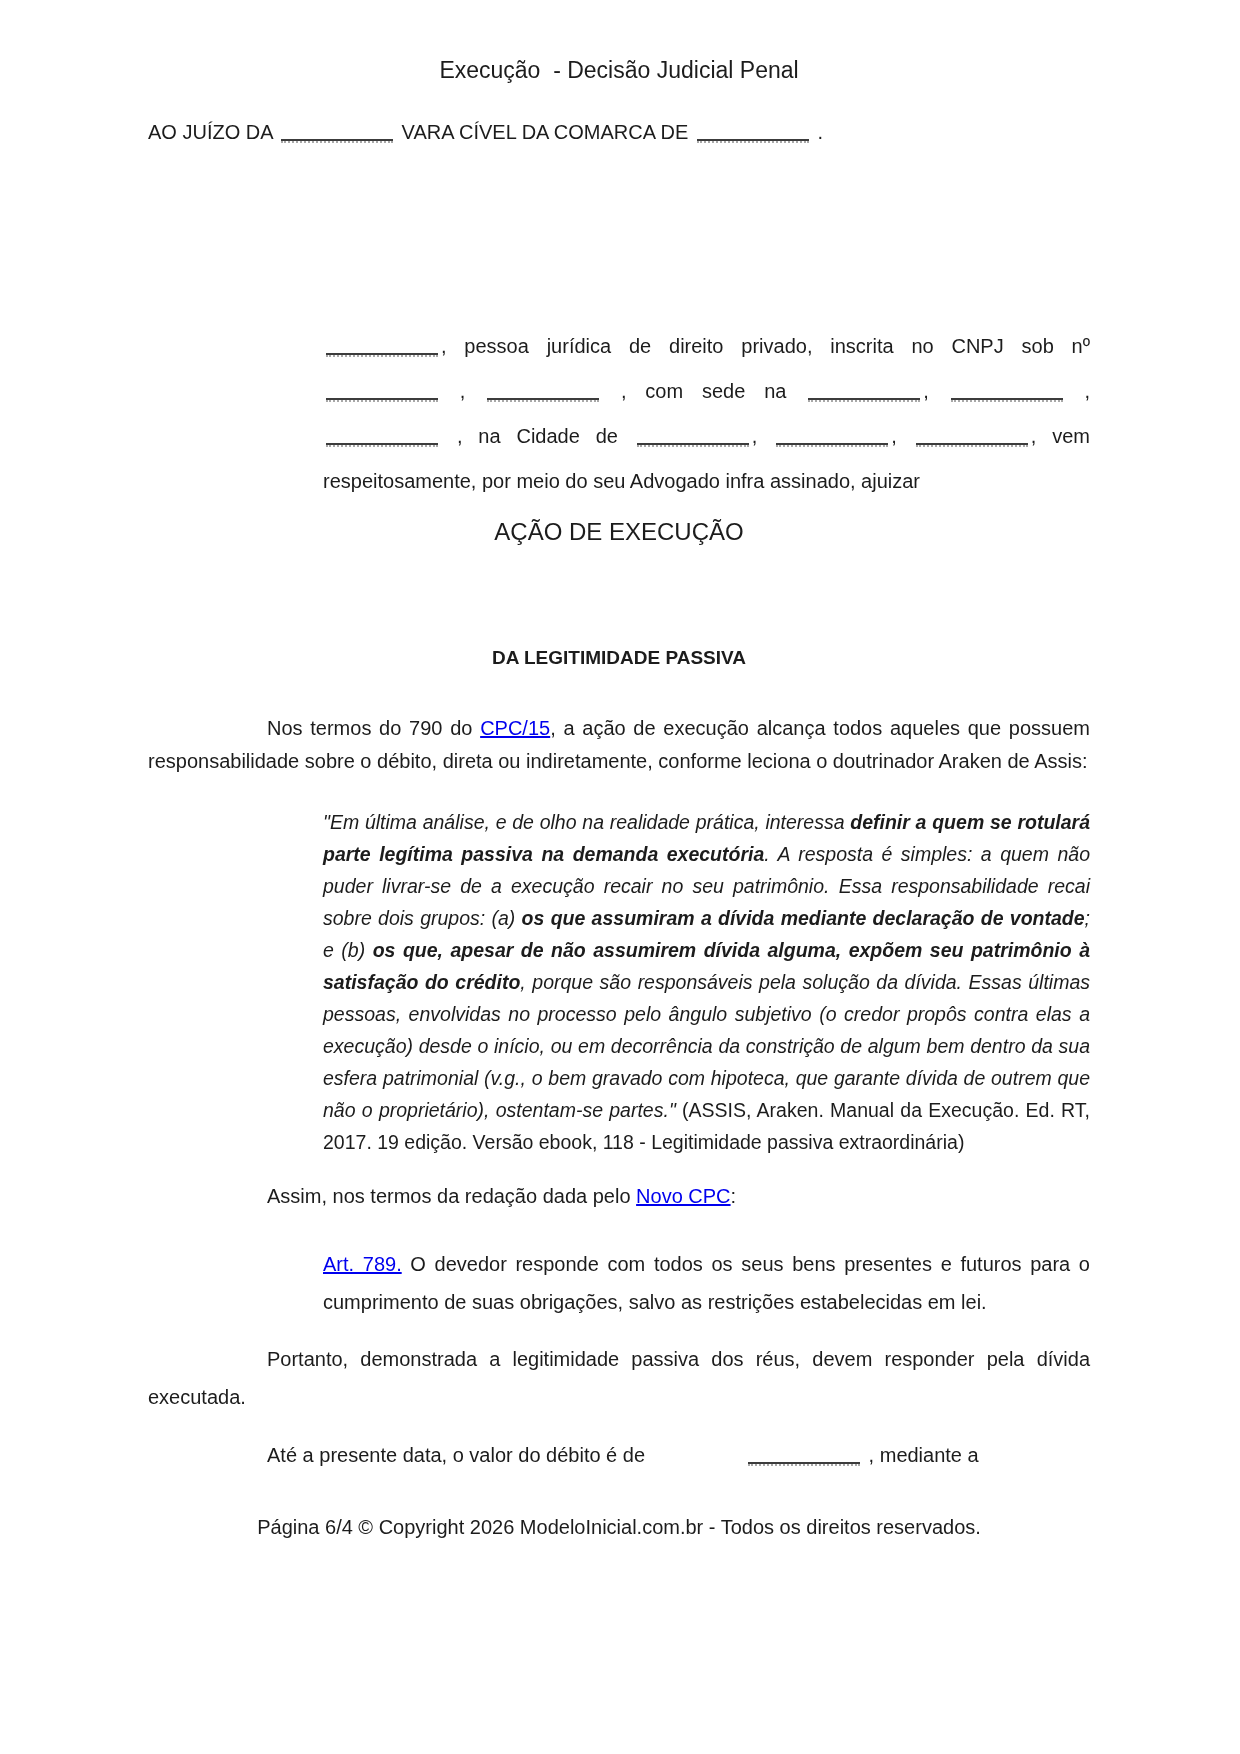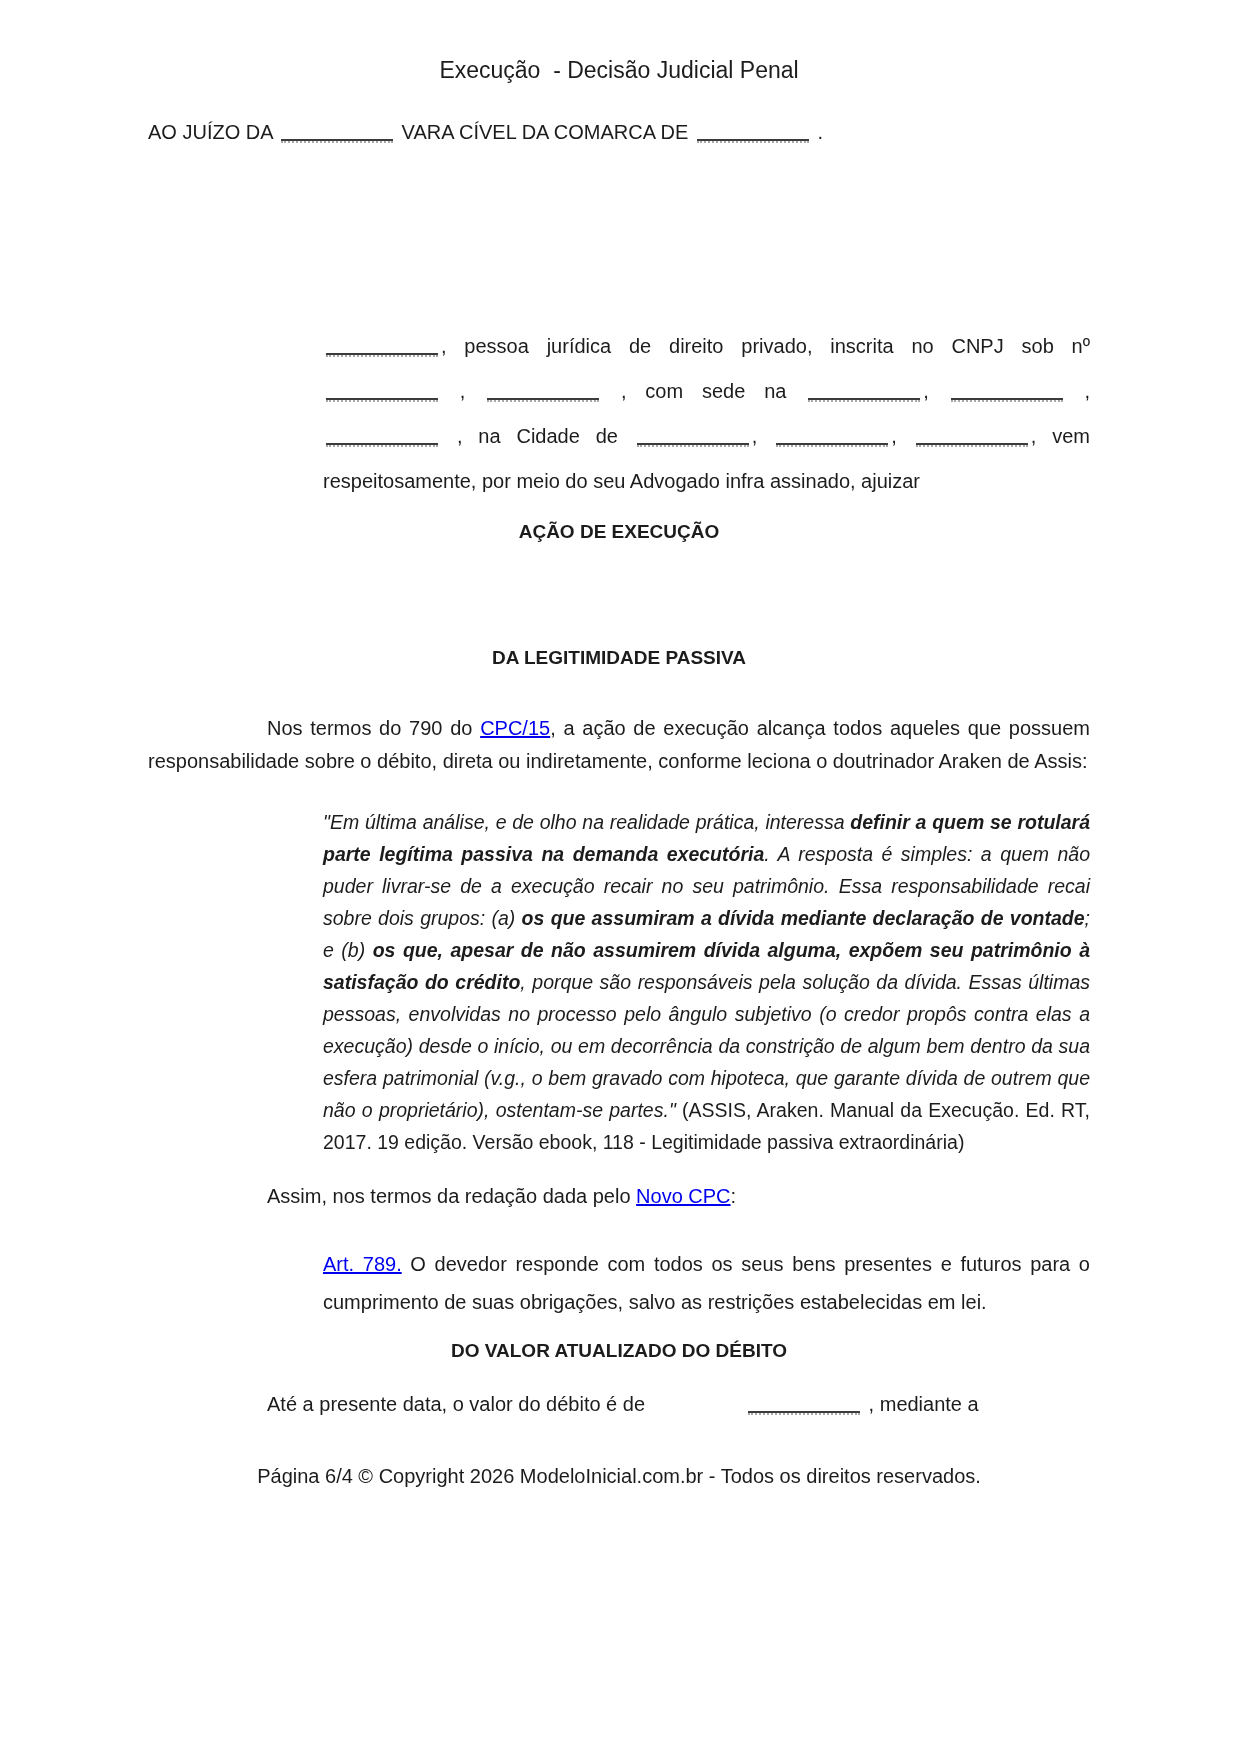--- a/index.html
+++ b/index.html
@@ -13,21 +13,21 @@
   p{margin:0;}
   .title{
     text-align:center;font-size:23px;line-height:28px;font-weight:normal;
     white-space:pre-wrap;margin:0 0 34px 0;
   }
   .addressing{line-height:28px;}
   .preamble{
     margin:178px 0 0 175px;line-height:45px;text-align:justify;
   }
   .action-title{
-    margin:14px 0 0 0;text-align:center;font-weight:bold;font-size:19px;line-height:28px;
+    margin:14px 0 0 0;text-align:center;font-weight:normal;font-size:24px;line-height:28px;
   }
   .heading{
     font-weight:bold;font-size:19px;line-height:28px;margin:98px 0 0 0;text-align:center;
   }
   .heading-valor{margin-top:16px;}
   .intro{
     margin:40px 0 0 0;line-height:33px;text-align:justify;text-indent:119px;
   }
   .quote{
     margin:28px 0 0 175px;line-height:32px;text-align:justify;font-size:19.5px;
@@ -77,20 +77,20 @@
   <p class="heading">DA LEGITIMIDADE PASSIVA</p>
 
   <p class="intro"><span>Nos termos do 790 do </span><a class="doclink">CPC/15</a><span>, a ação de execução alcança todos aqueles que possuem responsabilidade sobre o débito, direta ou indiretamente, conforme leciona o doutrinador Araken de Assis:</span></p>
 
   <p class="quote"><span class="i">"Em última análise, e de olho na realidade prática, interessa </span><span class="bi">definir a quem se rotulará parte legítima passiva na demanda executória</span><span class="i">. A resposta é simples: a quem não puder livrar-se de a execução recair no seu patrimônio. Essa responsabilidade recai sobre dois grupos: (a) </span><span class="bi">os que assumiram a dívida mediante declaração de vontade</span><span class="i">; e (b) </span><span class="bi">os que, apesar de não assumirem dívida alguma, expõem seu patrimônio à satisfação do crédito</span><span class="i">, porque são responsáveis pela solução da dívida. Essas últimas pessoas, envolvidas no processo pelo ângulo subjetivo (o credor propôs contra elas a execução) desde o início, ou em decorrência da constrição de algum bem dentro da sua esfera patrimonial (v.g., o bem gravado com hipoteca, que garante dívida de outrem que não o proprietário), ostentam-se partes." </span><span class="n">(ASSIS, Araken. Manual da Execução. Ed. RT, 2017. 19 edição. Versão ebook, 118 - Legitimidade passiva extraordinária)</span></p>
 
   <p class="assim"><span>Assim, nos termos da redação dada pelo </span><a class="doclink">Novo CPC</a><span>:</span></p>
 
   <p class="art"><a class="doclink">Art. 789.</a><span> O devedor responde com todos os seus bens presentes e futuros para o cumprimento de suas obrigações, salvo as restrições estabelecidas em lei.</span></p>
 
+  <p class="portanto">Portanto, demonstrada a legitimidade passiva dos réus, devem responder pela dívida executada.</p>
 
-  <p class="heading heading-valor">DO VALOR ATUALIZADO DO DÉBITO</p>
 
   <p class="valor-line"><span>Até a presente data, o valor do débito é de</span><span class="spacer"></span><span class="blank"></span><span> , mediante a</span></p>
 
   <p class="footer">Página 6/4 © Copyright 2026 ModeloInicial.com.br - Todos os direitos reservados.</p>
 
 </div>
 
 </body></html>

